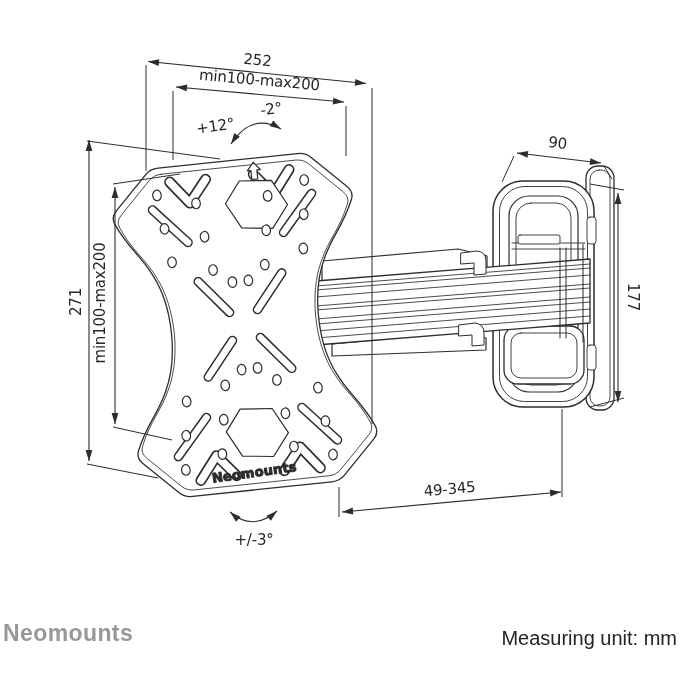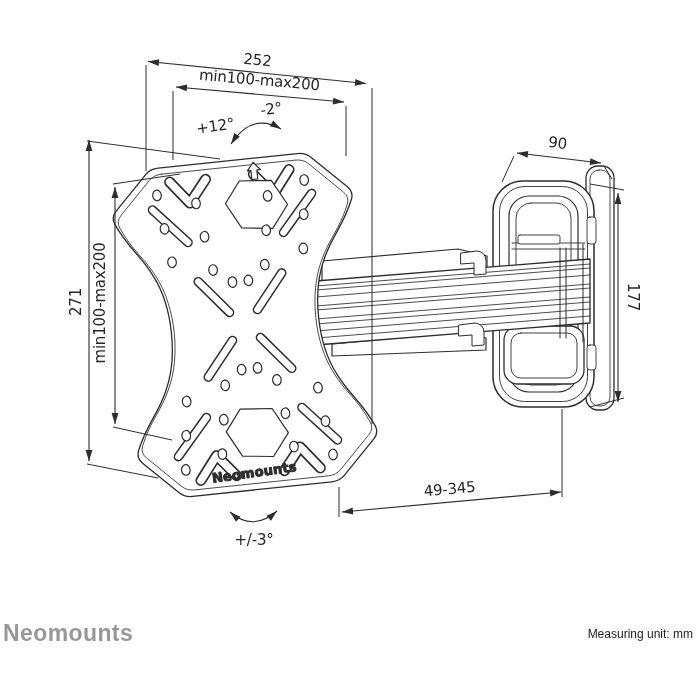--- a/index.html
+++ b/index.html
@@ -12,21 +12,21 @@
   .slotO{stroke:#2d2d2d;stroke-width:9.5;stroke-linecap:round;stroke-linejoin:round;fill:none}
   .slotI{stroke:#ffffff;stroke-width:6.5;stroke-linecap:round;stroke-linejoin:round;fill:none}
   .chevO{stroke:#2d2d2d;stroke-width:11;stroke-linecap:round;stroke-linejoin:round;fill:none}
   .chevI{stroke:#ffffff;stroke-width:7.6;stroke-linecap:round;stroke-linejoin:round;fill:none}
   .dimln{stroke:#2d2d2d;stroke-width:1.1;fill:none}
   .extln{stroke:#2d2d2d;stroke-width:1;fill:none}
   .dimtxt{font:15px "DejaVu Sans",sans-serif;fill:#262626;letter-spacing:-.2px}
   .platelogo{font:bold 13px "DejaVu Sans",sans-serif;fill:#2d2d2d;letter-spacing:.2px}
   .brand{position:absolute;left:3px;top:620px;font-size:23px;font-weight:bold;
          color:#98989b;letter-spacing:.4px;}
-  .munit{position:absolute;right:7px;top:627px;font-size:12px;color:#232326;}
+  .munit{position:absolute;right:23px;top:627px;font-size:20px;color:#232326;}
 </style>
 </head>
 <body>
 
 <div class="stage">
 
 <svg width="700" height="700" viewBox="0 0 700 700">
   <defs>
     <marker id="arr" markerWidth="13" markerHeight="8" refX="12" refY="4" orient="auto-start-reverse" markerUnits="userSpaceOnUse">
       <path d="M12,4 L1,0.6 L1,7.4 Z" fill="#2d2d2d"></path>

